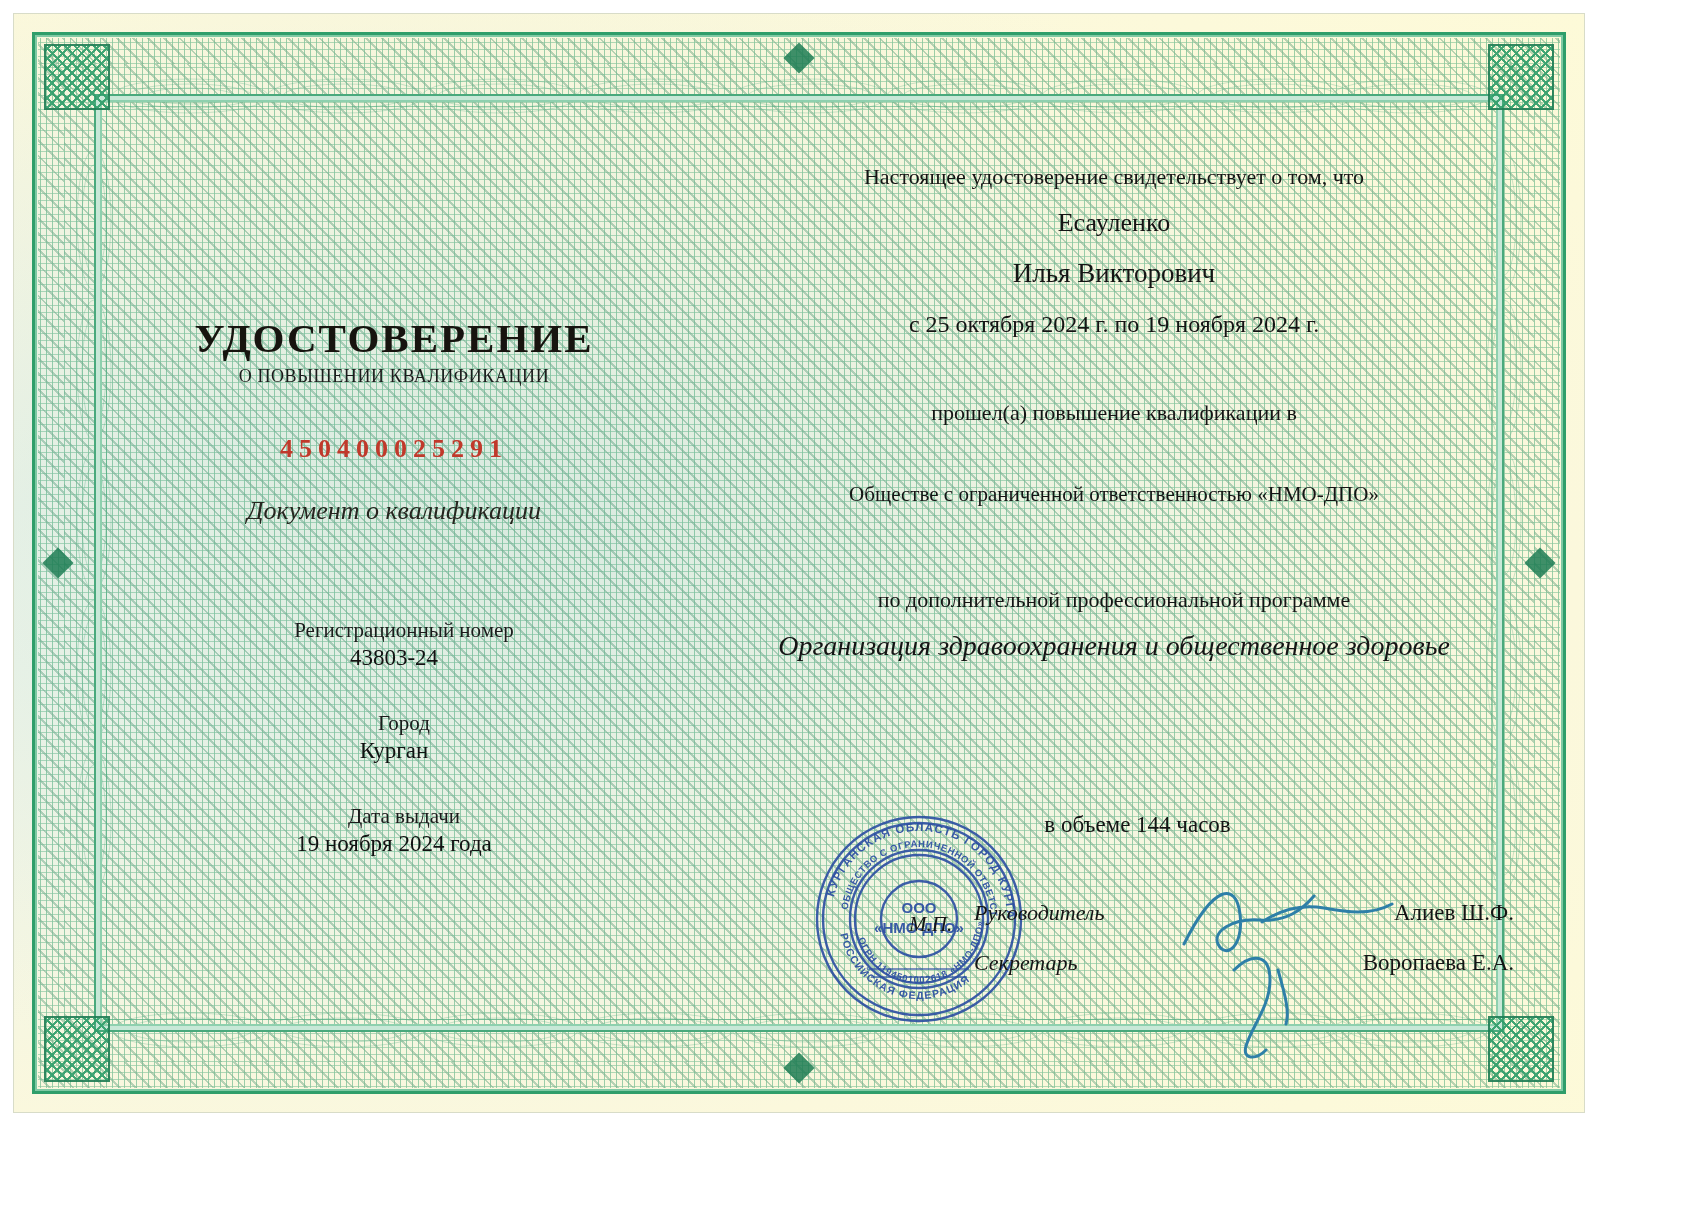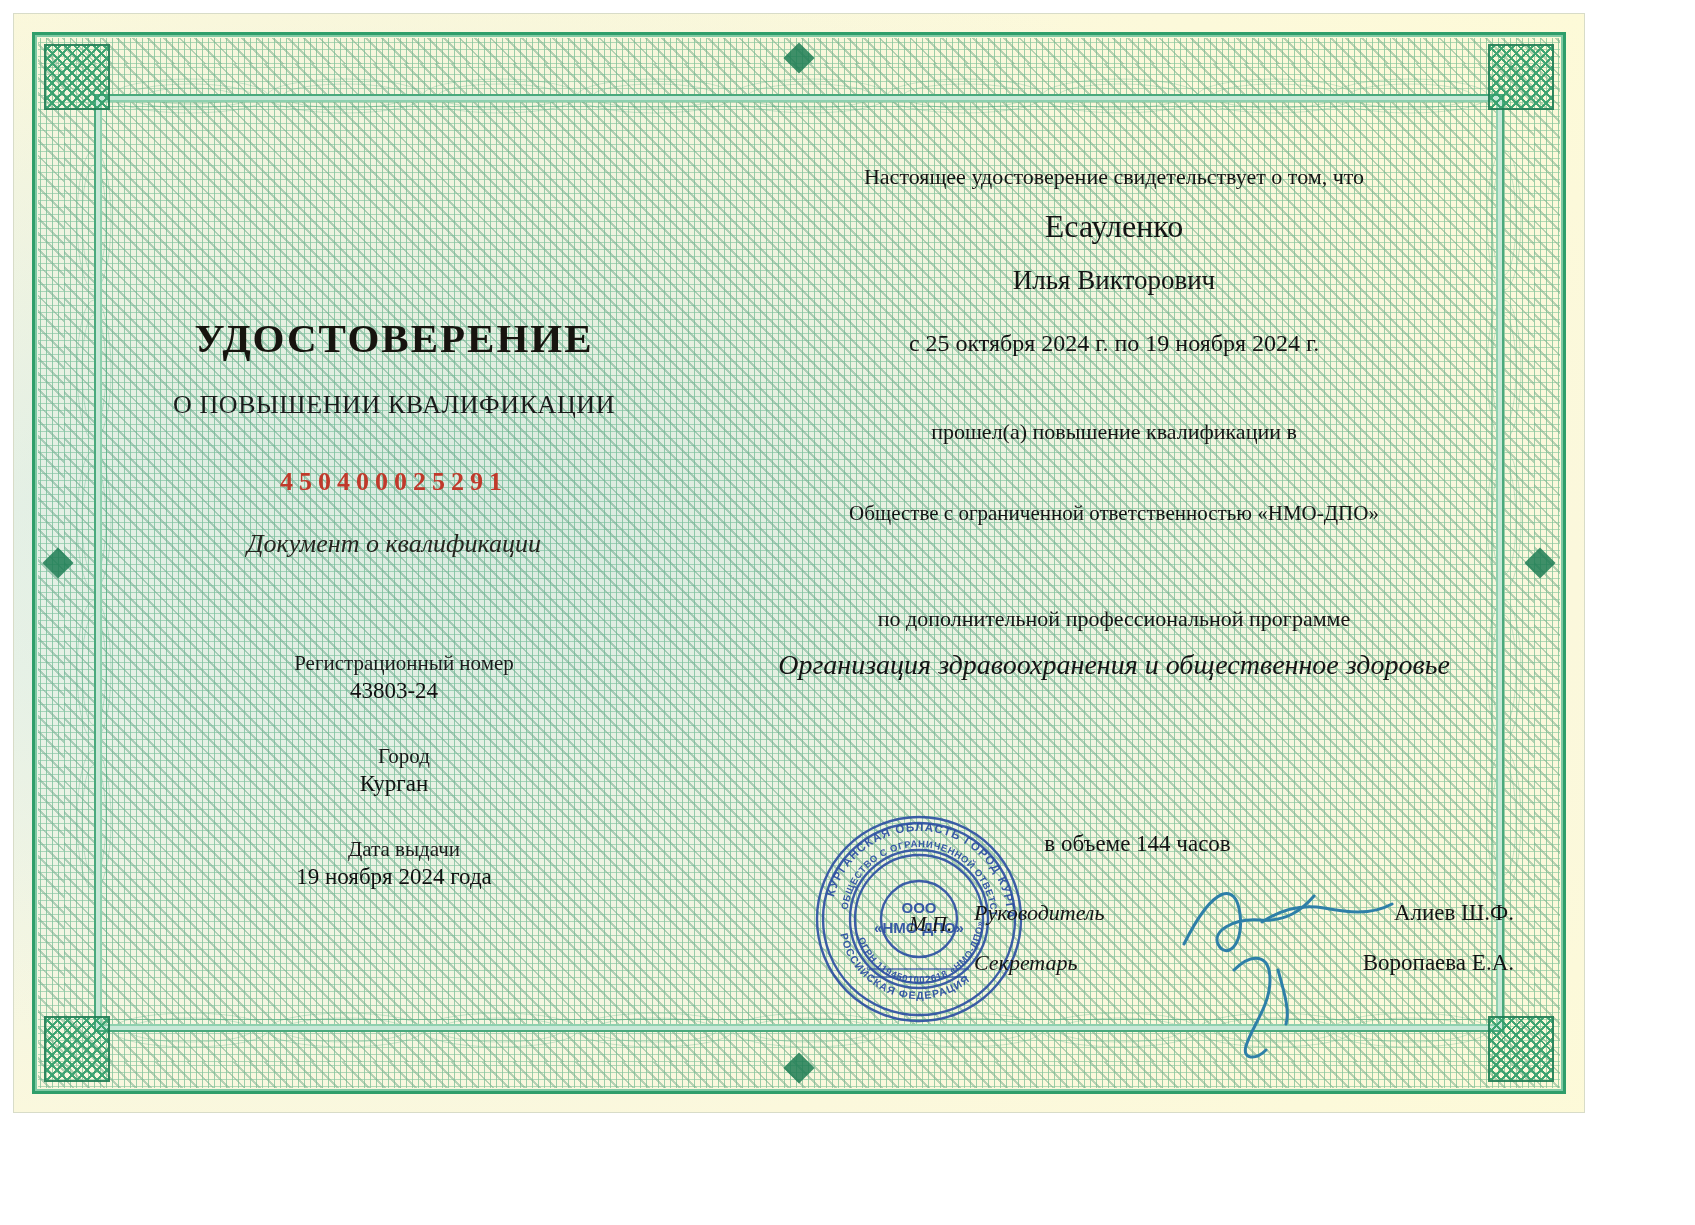--- a/index.html
+++ b/index.html
@@ -122,22 +122,22 @@
     text-align: center;
     color: #1b1b1b;
   }
   .title-main {
     font-size: 41px;
     letter-spacing: 2px;
     font-weight: 700;
     color: #17140f;
   }
   .title-sub {
-    margin-top: 28px;
-    font-size: 26px;
+    margin-top: 4px;
+    font-size: 18px;
     letter-spacing: .6px;
     color: #1b1b1b;
   }
   .serial {
     margin-top: 47px;
     font-size: 26px;
     letter-spacing: 6px;
     color: #c0392b;
     font-family: "Liberation Serif", serif;
     font-weight: 700;
@@ -165,23 +165,23 @@
   
   .right-col {
     position: absolute;
     left: 700px;
     top: 150px;
     width: 800px;
     text-align: center;
     color: #141414;
   }
   .r-intro      { font-size: 22px; }
-  .r-surname    { font-size: 32px; margin-top: 18px; }
+  .r-surname    { font-size: 26px; margin-top: 18px; }
   .r-name       { font-size: 27px; margin-top: 20px; }
-  .r-period     { font-size: 24px; margin-top: 34px; }
+  .r-period     { font-size: 24px; margin-top: 22px; }
   .r-passed     { font-size: 22px; margin-top: 62px; }
   .r-org        { font-size: 21px; margin-top: 56px; }
   .r-program-lbl{ font-size: 22px; margin-top: 80px; }
   .r-program    { font-size: 28px; margin-top: 17px; font-style: italic; }
   .r-hours      { font-size: 23px; margin-top: 150px; padding-left: 47px; }
 
   
   .sign-area {
     position: absolute;
     left: 960px;

